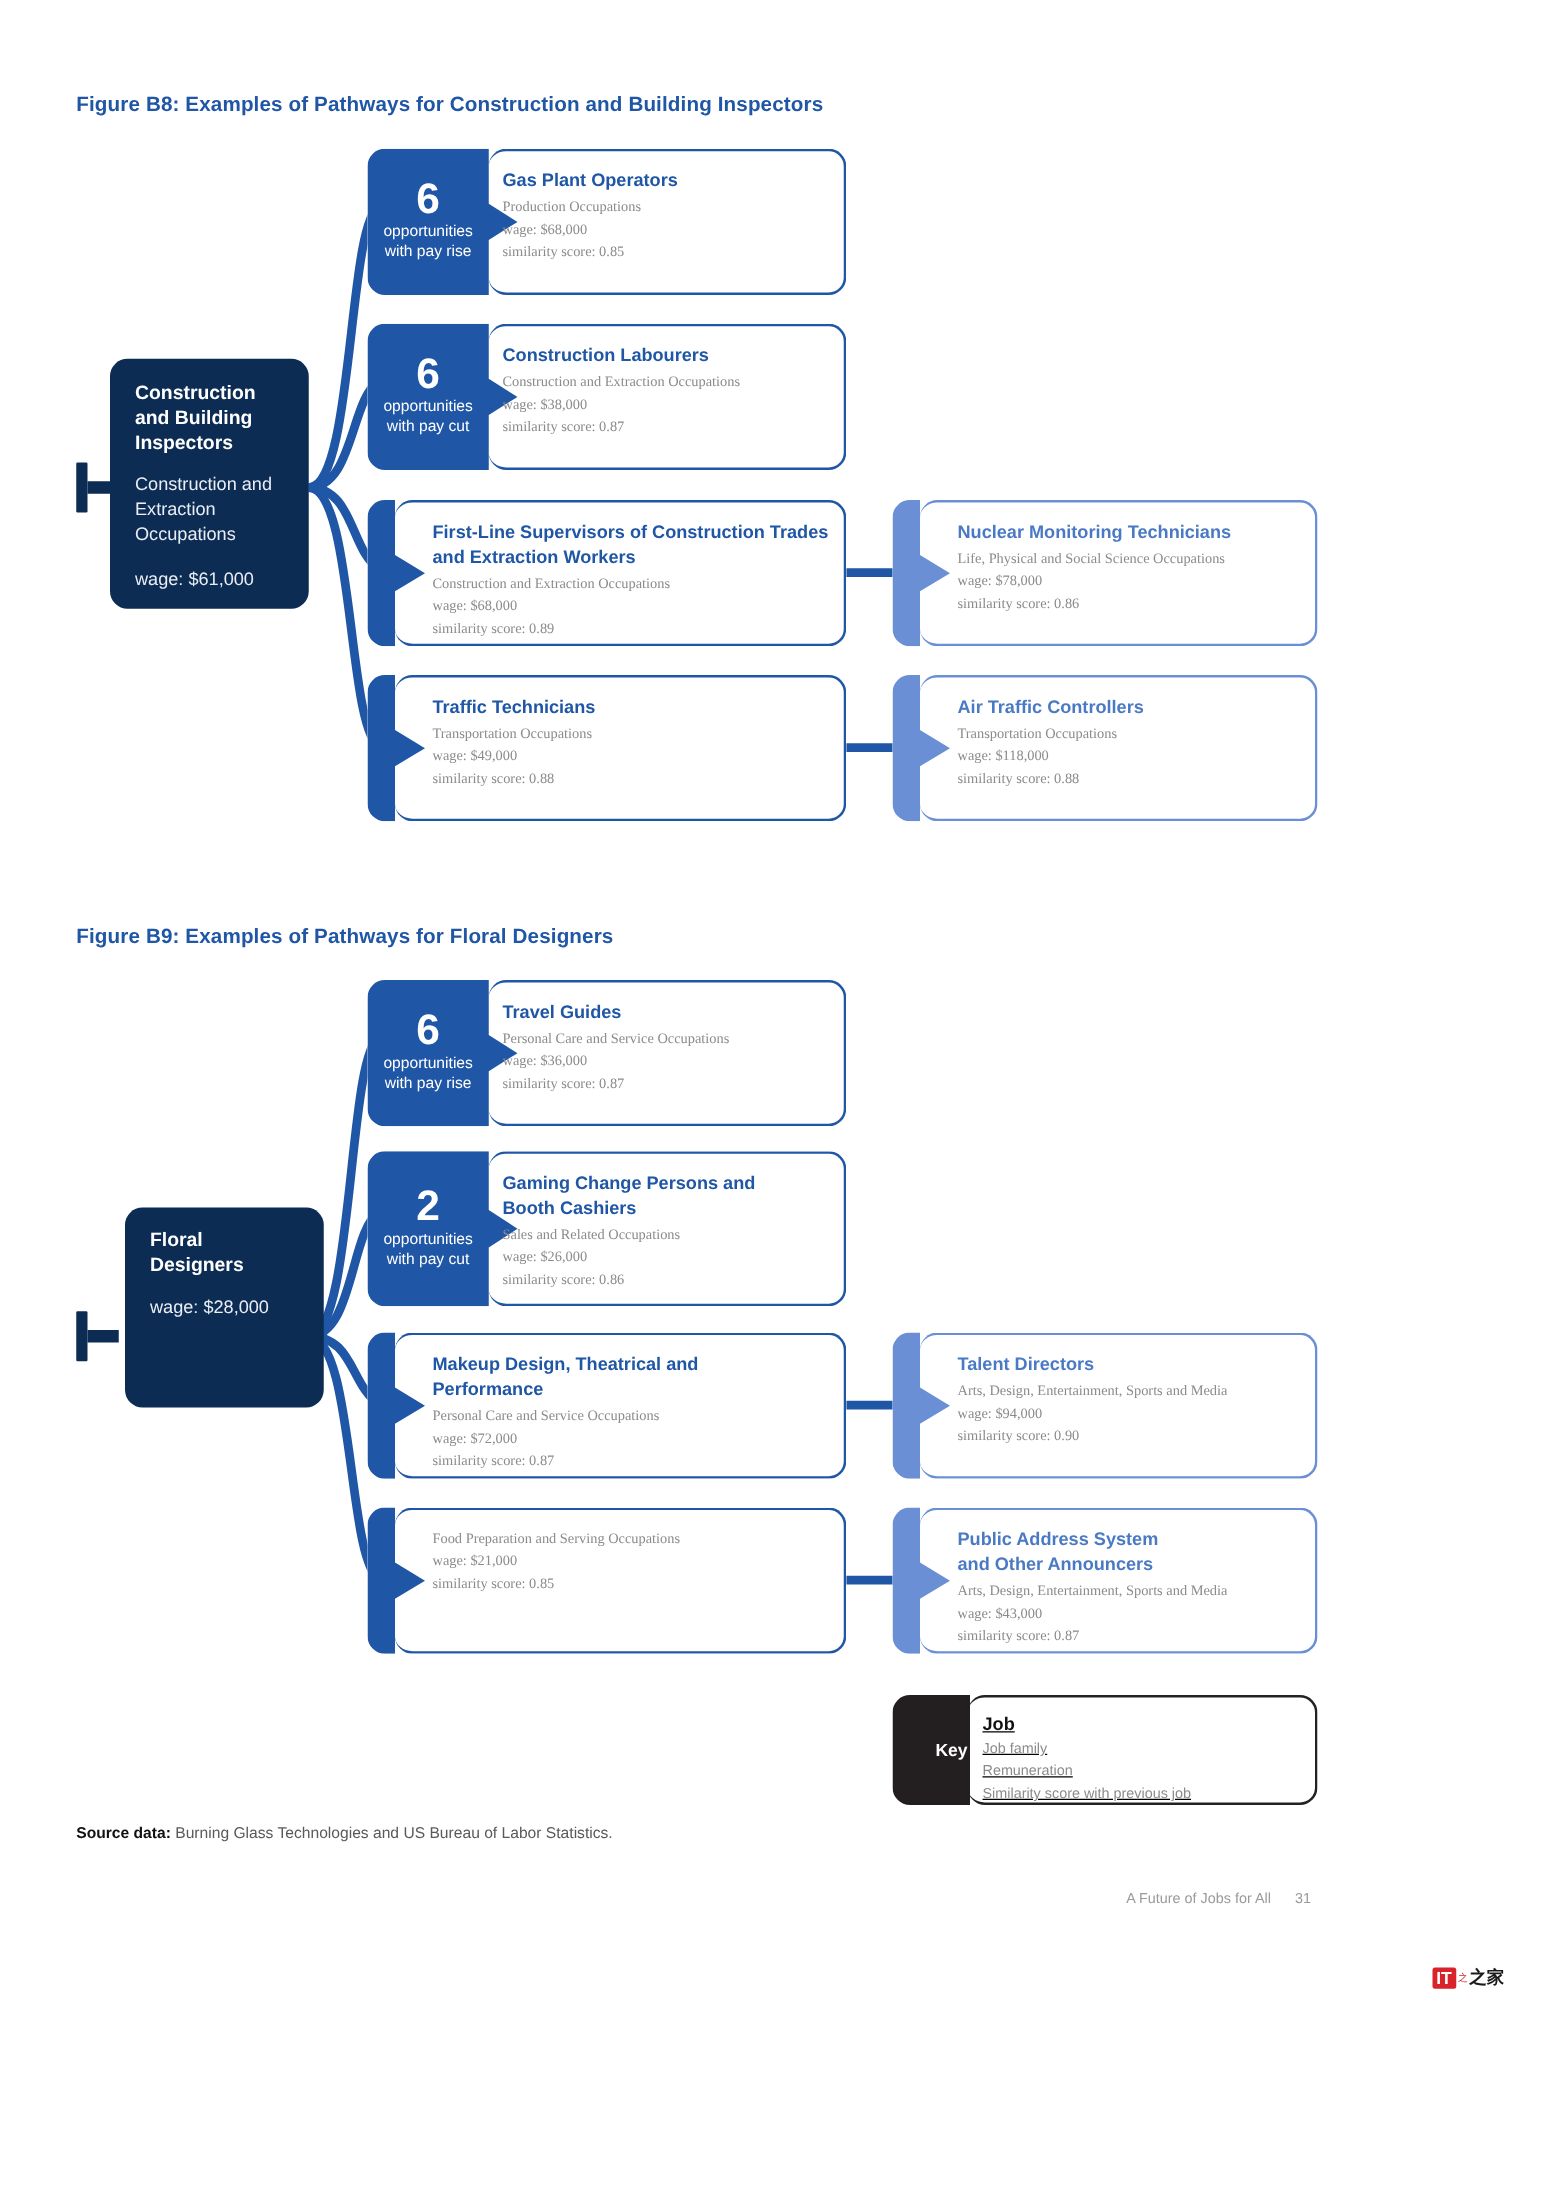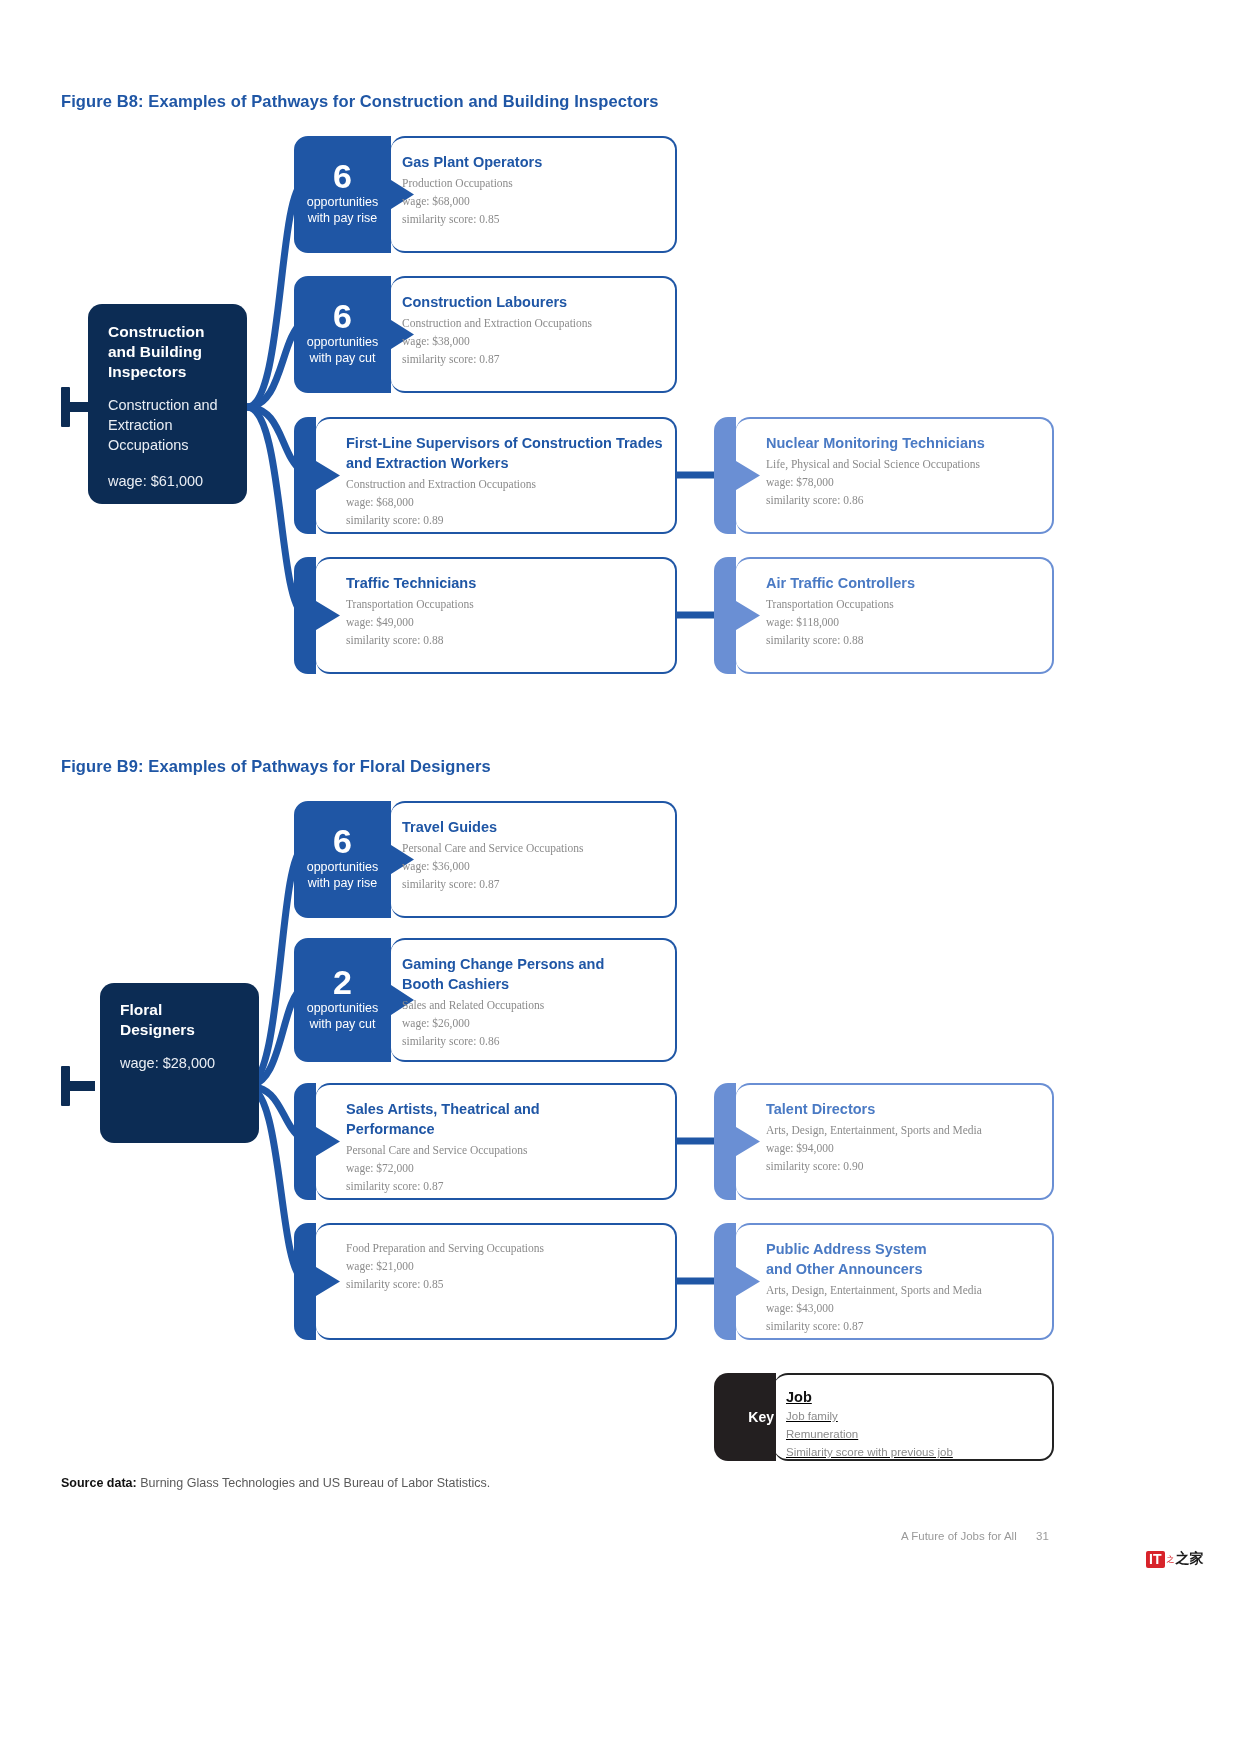--- a/index.html
+++ b/index.html
@@ -2,21 +2,21 @@
 <html><head>
 <meta charset="utf-8">
 <style>
   * { box-sizing: border-box; margin: 0; padding: 0; }
   html, body {
     width: 1240px; height: 1754px;
     background: #ffffff;
     font-family: "Liberation Sans", sans-serif;
     overflow: hidden;
   }
-  .page { position: relative; width: 1240px; height: 1516px; margin-top: 17px; }
+  .page { position: relative; width: 1240px; height: 1516px; }
 
   .fig-title {
     position: absolute;
     font-size: 16.5px;
     font-weight: bold;
     color: #1f56a5;
     letter-spacing: .1px;
     white-space: nowrap;
   }
 
@@ -294,21 +294,21 @@
       <div class="c-line">similarity score: 0.86</div>
     </div>
   </div>
 
   <div class="card l1" style="left:294px; top:1066px; width:383px; height:117px;">
     <div class="body" style="left:22px;"></div>
     <svg class="tab" width="46" height="117" viewBox="0 0 46 117">
       <path d="M14,0 H22 V44 L46,58.5 L22,73 V117 H14 A14,14 0 0,1 0,103 V14 A14,14 0 0,1 14,0 Z" fill="#1f56a5"></path>
     </svg>
     <div class="content" style="left:52px; right:14px;">
-      <div class="c-title" style="max-width:215px;">Sales Artists, Theatrical and Performance</div>
+      <div class="c-title" style="max-width:215px;">Makeup Design, Theatrical and Performance</div>
       <div class="c-line">Personal Care and Service Occupations</div>
       <div class="c-line">wage: $72,000</div>
       <div class="c-line">similarity score: 0.87</div>
     </div>
   </div>
 
   <div class="card l2" style="left:714px; top:1066px; width:340px; height:117px;border-radius:14px;">
     <div class="body" style="left:22px;"></div>
     <svg class="tab" width="46" height="117" viewBox="0 0 46 117">
       <path d="M14,0 H22 V44 L46,58.5 L22,73 V117 H14 A14,14 0 0,1 0,103 V14 A14,14 0 0,1 14,0 Z" fill="#6a8fd4"></path>
@@ -360,19 +360,19 @@
     </div>
   </div>
 
   <div class="source" style="left:61px; top:1459px;">
     <b>Source data:</b><span> Burning Glass Technologies and US Bureau of Labor Statistics.</span>
   </div>
 
   <div class="pagefoot" style="left:901px; top:1513px;">A Future of Jobs for All</div>
   <div class="pagenum" style="left:1036px; top:1513px;">31</div>
 
-  <div class="wm" style="left:1146px; top:1533px;">
+  <div class="wm" style="left:1146px; top:1573px;">
     <span class="box">IT</span>
     <span class="sup">之</span>
     <span class="cn">之家</span>
   </div>
 
 </div>
 
 </body></html>

